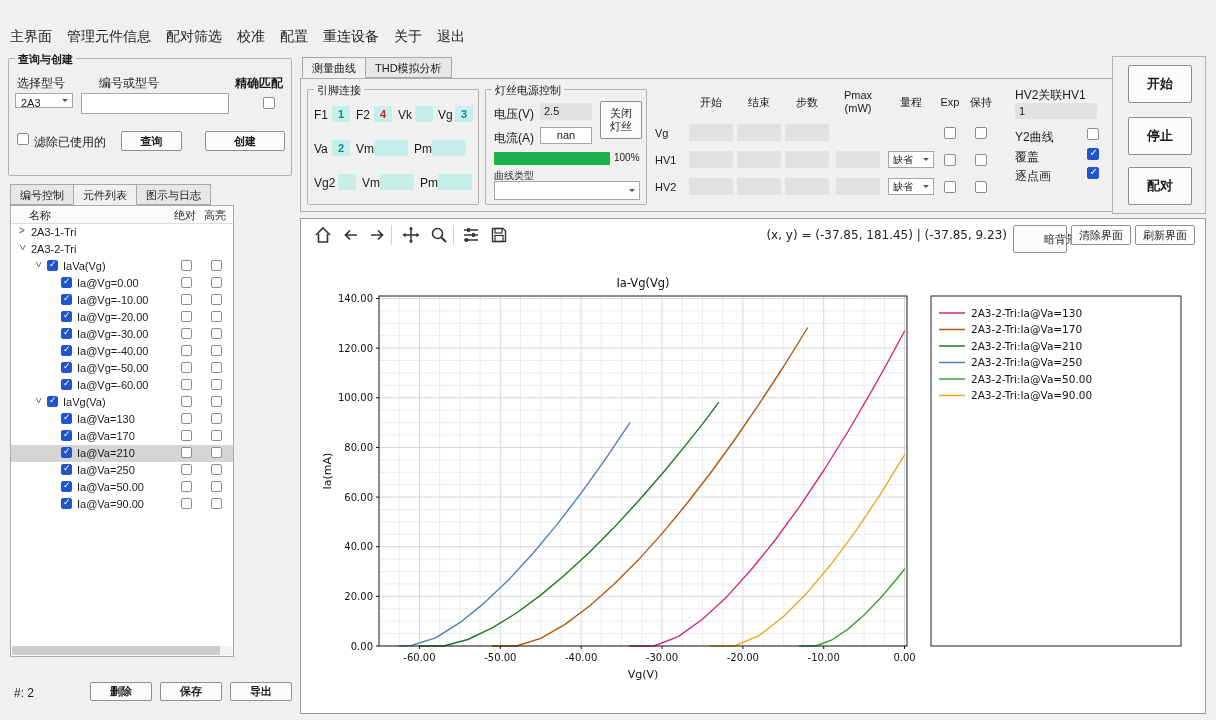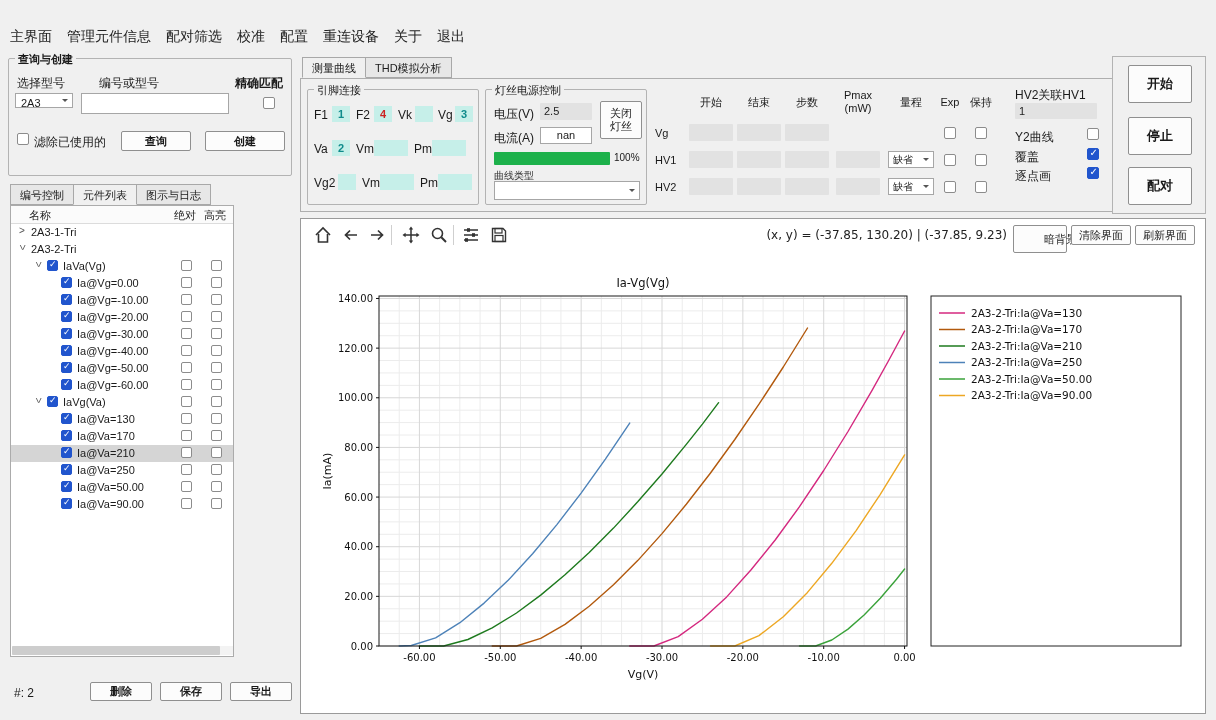--- a/index.html
+++ b/index.html
@@ -87,21 +87,21 @@
   <div class="grp" style="left:8px;top:58px;width:284px;height:118px;">
     <span class="grp-title" style="font-weight:bold;">查询与创建</span>
     <span class="lbl" style="left:8px;top:16px;">选择型号</span>
     <span class="lbl" style="left:90px;top:16px;">编号或型号</span>
     <span class="lbl" style="right:8px;top:16px;font-weight:bold;">精确匹配</span>
     <div class="combo" style="left:6px;top:34px;width:58px;height:15px;line-height:19px;padding-left:5px;"><span>2A3</span><i class="arr"></i></div>
     <div class="tinput" style="left:72px;top:34px;width:148px;height:21px;"></div>
     <span class="cb" style="position:absolute;right:16px;top:38px;"></span>
     <span class="cb" style="position:absolute;left:8px;top:74px;"></span>
     <span class="lbl" style="left:25px;top:75px;">滤除已使用的</span>
-    <div class="btn bold" style="left:112px;top:72px;width:70px;height:20px;">查询</div>
+    <div class="btn bold" style="left:112px;top:72px;width:61px;height:20px;">查询</div>
     <div class="btn bold" style="left:196px;top:72px;width:80px;height:20px;">创建</div>
   </div>
 
   <div class="abs" style="left:10px;top:184px;z-index:2;">
     <span class="tab">编号控制</span><span class="tab active">元件列表</span><span class="tab">图示与日志</span>
   </div>
 
   <div id="tree">
     <div id="tree-head">
       <span style="left:18px;">名称</span>
@@ -466,21 +466,21 @@
           <rect x="4" y="13.2" width="3" height="3.6" fill="#333"></rect>
         </svg>
     </div>
     <div class="ticon" style="left:186px;">
       <svg width="20" height="20" viewBox="0 0 20 20">
           <path d="M3.5 3.5 H14 L16.5 6 V16.5 H3.5 Z" fill="none" stroke="#333" stroke-width="1.4"></path>
           <rect x="6" y="3.5" width="7" height="4.5" fill="none" stroke="#333" stroke-width="1.2"></rect>
           <rect x="6" y="10.5" width="8" height="6" fill="none" stroke="#333" stroke-width="1.2"></rect>
         </svg>
     </div>
-    <span id="coords">(x, y) = (-37.85, 130.20) | (-37.85, 9.23)</span>
+    <span id="coords">(x, y) = (-37.85, 181.45) | (-37.85, 9.23)</span>
     <div class="btn" style="left:712px;top:6px;width:54px;height:28px;padding-left:41px;">暗背景</div>
     <div class="btn" style="left:770px;top:6px;width:60px;height:20px;">清除界面</div>
     <div class="btn" style="left:834px;top:6px;width:60px;height:20px;">刷新界面</div>
     <svg id="chart" class="abs" style="left:0;top:32px;display:block;" width="904" height="460" viewBox="0 0 904 460">
         <rect x="78" y="45" width="528" height="350" fill="#fff"></rect>
         <line x1="98.21439509954058" y1="45" x2="98.21439509954058" y2="395" stroke="#ececec" stroke-width="1"></line>
         <line x1="138.64318529862175" y1="45" x2="138.64318529862175" y2="395" stroke="#ececec" stroke-width="1"></line>
         <line x1="158.85758039816233" y1="45" x2="158.85758039816233" y2="395" stroke="#ececec" stroke-width="1"></line>
         <line x1="179.0719754977029" y1="45" x2="179.0719754977029" y2="395" stroke="#ececec" stroke-width="1"></line>
         <line x1="219.50076569678407" y1="45" x2="219.50076569678407" y2="395" stroke="#ececec" stroke-width="1"></line>

